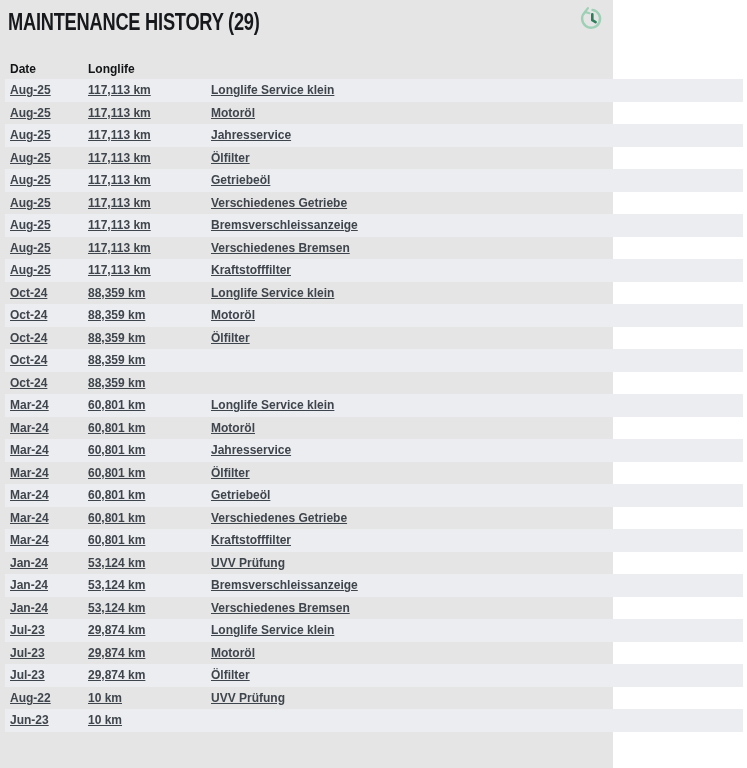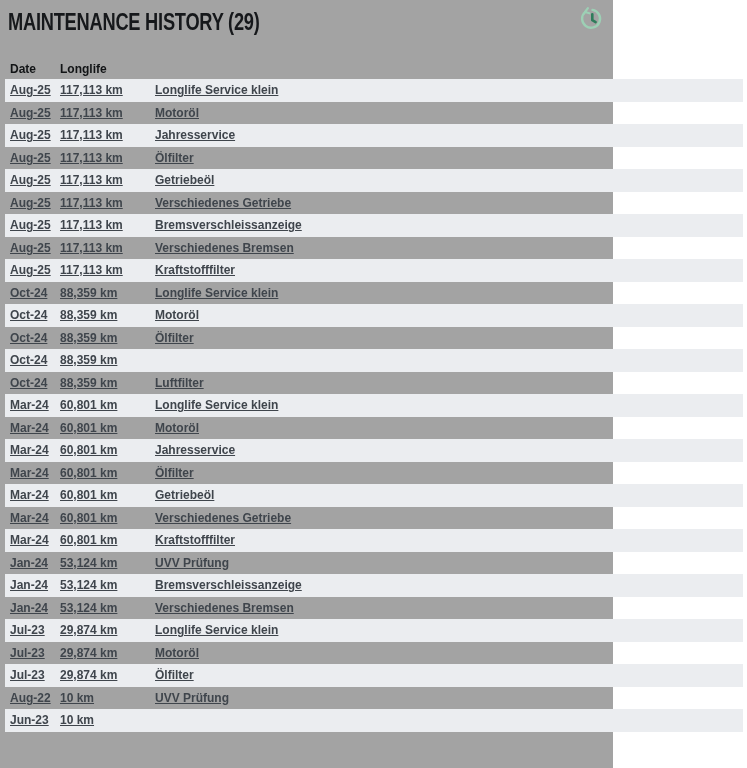--- a/index.html
+++ b/index.html
@@ -8,21 +8,21 @@
     background: #ffffff;
     width: 747px;
     height: 768px;
     overflow: hidden;
     font-family: "Liberation Sans", sans-serif;
   }
   .page {
     position: relative;
     width: 613px;
     height: 768px;
-    background: #a3a3a3;
+    background: #e5e5e5;
   }
   .page-title {
     position: absolute;
     left: 8px;
     top: 8px;
     margin: 0;
     font-size: 24px;
     font-weight: 700;
     color: #16181b;
     letter-spacing: -0.3px;
@@ -42,20 +42,21 @@
     position: absolute;
     left: 5px;
     top: 58px;
     width: 738px;
   }
   .thead, .row {
     display: grid;
     grid-template-columns: 50px 95px 1fr;
     align-items: center;
     padding-left: 5px;
+    gap: 28px;
   }
   .thead {
     height: 21px;
     font-size: 12px;
     font-weight: 700;
     color: #121416;
   }
   .row {
     height: 22.5px;
     font-size: 12px;
@@ -152,21 +153,20 @@
           <span class="cell">88,359 km</span>
           <span class="cell">Ölfilter</span>
         </div>
         <div class="row">
           <span class="cell">Oct-24</span>
           <span class="cell">88,359 km</span>
         </div>
         <div class="row">
           <span class="cell">Oct-24</span>
           <span class="cell">88,359 km</span>
-          <span class="cell">Luftfilter</span>
         </div>
         <div class="row">
           <span class="cell">Mar-24</span>
           <span class="cell">60,801 km</span>
           <span class="cell">Longlife Service klein</span>
         </div>
         <div class="row">
           <span class="cell">Mar-24</span>
           <span class="cell">60,801 km</span>
           <span class="cell">Motoröl</span>

